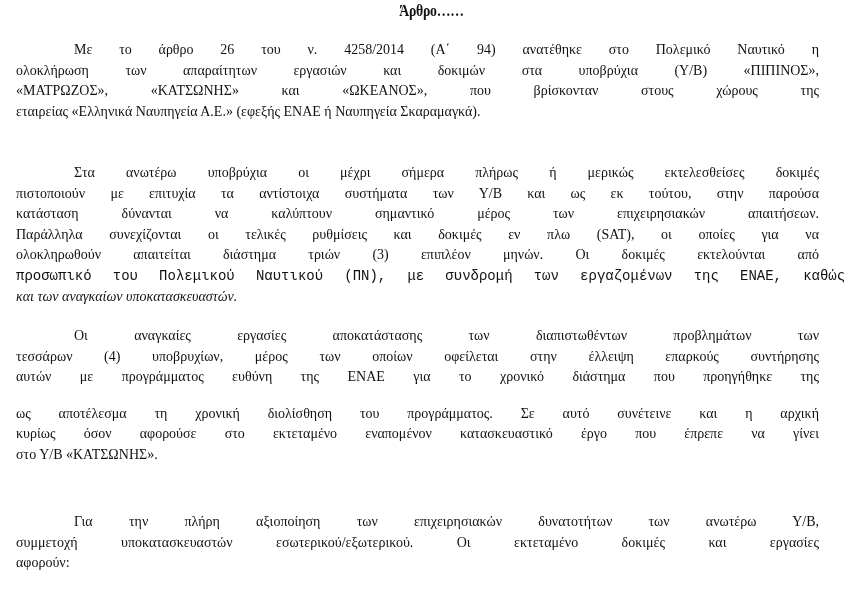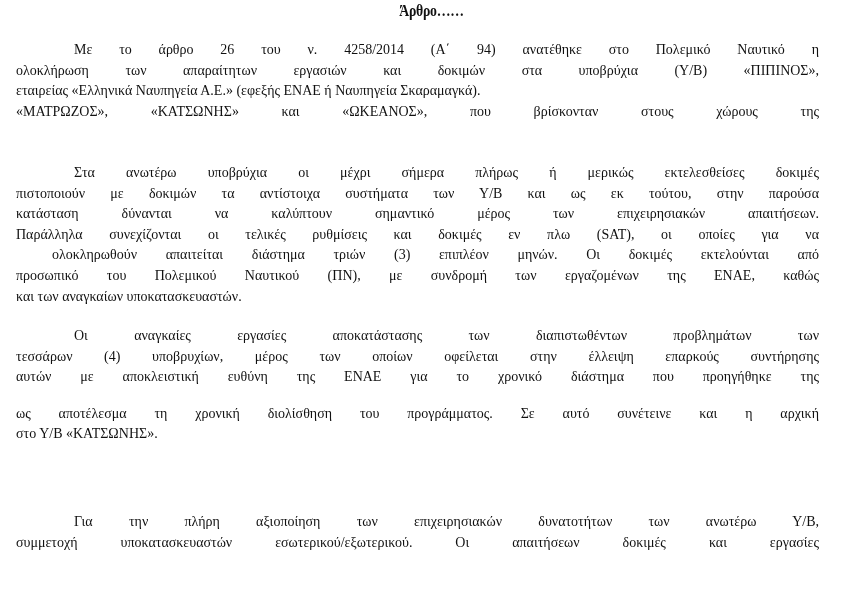--- a/index.html
+++ b/index.html
@@ -32,38 +32,40 @@
   #p4 { top: 512px; }
 </style>
 </head>
 <body>
 
 <div class="title">Άρθρο……</div>
 
 <div class="para" id="p1">
   <span class="line indent" style="display: block; white-space: nowrap; word-spacing: 15.5385px;">Με το άρθρο 26 του ν. 4258/2014 (Α΄ 94) ανατέθηκε στο Πολεμικό Ναυτικό η</span>
   <span class="line" style="display: block; white-space: nowrap; word-spacing: 20.2222px;">ολοκλήρωση των απαραίτητων εργασιών και δοκιμών στα υποβρύχια (Υ/Β) «ΠΙΠΙΝΟΣ»,</span>
+  <span class="line" style="display: block; white-space: nowrap; word-spacing: 25.25px;">«ΜΑΤΡΩΖΟΣ», «ΚΑΤΣΩΝΗΣ» και «ΩΚΕΑΝΟΣ», που βρίσκονταν στους χώρους της</span>
   <span class="line last" style="display: block;">εταιρείας «Ελληνικά Ναυπηγεία Α.Ε.» (εφεξής ΕΝΑΕ ή Ναυπηγεία Σκαραμαγκά).</span>
-  <span class="line" style="display: block; white-space: nowrap; word-spacing: 25.25px;">«ΜΑΤΡΩΖΟΣ», «ΚΑΤΣΩΝΗΣ» και «ΩΚΕΑΝΟΣ», που βρίσκονταν στους χώρους της</span>
 </div>
 
 <div class="para" id="p2">
   <span class="line indent" style="display: block; white-space: nowrap; word-spacing: 16.9px;">Στα ανωτέρω υποβρύχια οι μέχρι σήμερα πλήρως ή μερικώς εκτελεσθείσες δοκιμές</span>
-  <span class="line" style="display: block; white-space: nowrap; word-spacing: 12.6923px;">πιστοποιούν με δοκιμών τα αντίστοιχα συστήματα των Υ/Β και ως εκ τούτου, στην παρούσα</span>
+  <span class="line" style="display: block; white-space: nowrap; word-spacing: 12.6923px;">πιστοποιούν με επιτυχία τα αντίστοιχα συστήματα των Υ/Β και ως εκ τούτου, στην παρούσα</span>
   <span class="line" style="display: block; white-space: nowrap; word-spacing: 25.625px;">κατάσταση δύνανται να καλύπτουν σημαντικό μέρος των επιχειρησιακών απαιτήσεων.</span>
   <span class="line" style="display: block; white-space: nowrap; word-spacing: 14.3077px;">Παράλληλα συνεχίζονται οι τελικές ρυθμίσεις και δοκιμές εν πλω (SAT), οι οποίες για να</span>
-  <span class="line" style="display: block; white-space: nowrap; word-spacing: 17px; margin-left: 36px;">ολοκληρωθούν απαιτείται διάστημα τριών (3) επιπλέον μηνών. Οι δοκιμές εκτελούνται από</span>
-  <span class="line" style="display: block; white-space: nowrap; word-spacing: 12.75px;">προσωπικό του Πολεμικού Ναυτικού  (ΠΝ), με συνδρομή των εργαζομένων της ΕΝΑΕ, καθώς</span>
-  <span class="line last" style="display: block;">και των αναγκαίων υποκατασκευαστών.</span>
+  <span class="line" style="display: block; white-space: nowrap; word-spacing: 17px;">ολοκληρωθούν απαιτείται διάστημα τριών (3) επιπλέον μηνών. Οι δοκιμές εκτελούνται από</span>
+  <span class="line" style="display: block; white-space: nowrap; word-spacing: 12.75px; font-family: Liberation Mono, monospace;">προσωπικό του Πολεμικού Ναυτικού  (ΠΝ), με συνδρομή των εργαζομένων της ΕΝΑΕ, καθώς</span>
+  <span class="line last" style="display: block; font-style: italic;">και των αναγκαίων υποκατασκευαστών.</span>
 </div>
 
 <div class="para" id="p3">
   <span class="line indent" style="display: block; white-space: nowrap; word-spacing: 28.2857px;">Οι αναγκαίες εργασίες αποκατάστασης των διαπιστωθέντων προβλημάτων των</span>
   <span class="line" style="display: block; white-space: nowrap; word-spacing: 16.3px;">τεσσάρων (4) υποβρυχίων, μέρος των οποίων οφείλεται στην έλλειψη επαρκούς συντήρησης</span>
-  <span class="line" style="display: block; white-space: nowrap; word-spacing: 15.9167px;">αυτών με αποκλειστική ευθύνη της ΕΝΑΕ για το χρονικό διάστημα που προηγήθηκε της</span>
+  <span class="line" style="display: block; white-space: nowrap; word-spacing: 15.9167px;">αυτών με προγράμματος ευθύνη της ΕΝΑΕ για το χρονικό διάστημα που προηγήθηκε της</span>
   <span class="line" style="display: block; white-space: nowrap; word-spacing: 14.6667px; margin-top: 16px;">ως αποτέλεσμα τη χρονική διολίσθηση του προγράμματος. Σε αυτό συνέτεινε και η αρχική</span>
+  <span class="line" style="display: block; white-space: nowrap; word-spacing: 13.6364px;">κυρίως όσον αφορούσε στο εκτεταμένο εναπομένον κατασκευαστικό έργο που έπρεπε να γίνει</span>
   <span class="line last" style="display: block;">στο Υ/Β «ΚΑΤΣΩΝΗΣ».</span>
 </div>
 
 <div class="para" id="p4">
   <span class="line indent" style="display: block; white-space: nowrap; word-spacing: 21.3333px;">Για την πλήρη αξιοποίηση των επιχειρησιακών δυνατοτήτων των ανωτέρω Υ/Β,</span>
-  <span class="line" style="display: block; white-space: nowrap; word-spacing: 23.2857px;">συμμετοχή υποκατασκευαστών εσωτερικού/εξωτερικού. Οι απαιτήσεων δοκιμές και εργασίες</span>
+  <span class="line" style="display: block; white-space: nowrap; word-spacing: 23.2857px;">συμμετοχή υποκατασκευαστών εσωτερικού/εξωτερικού. Οι εκτεταμένο δοκιμές και εργασίες</span>
+  <span class="line last" style="display: block;">αφορούν:</span>
 </div>
 
 </body></html>

